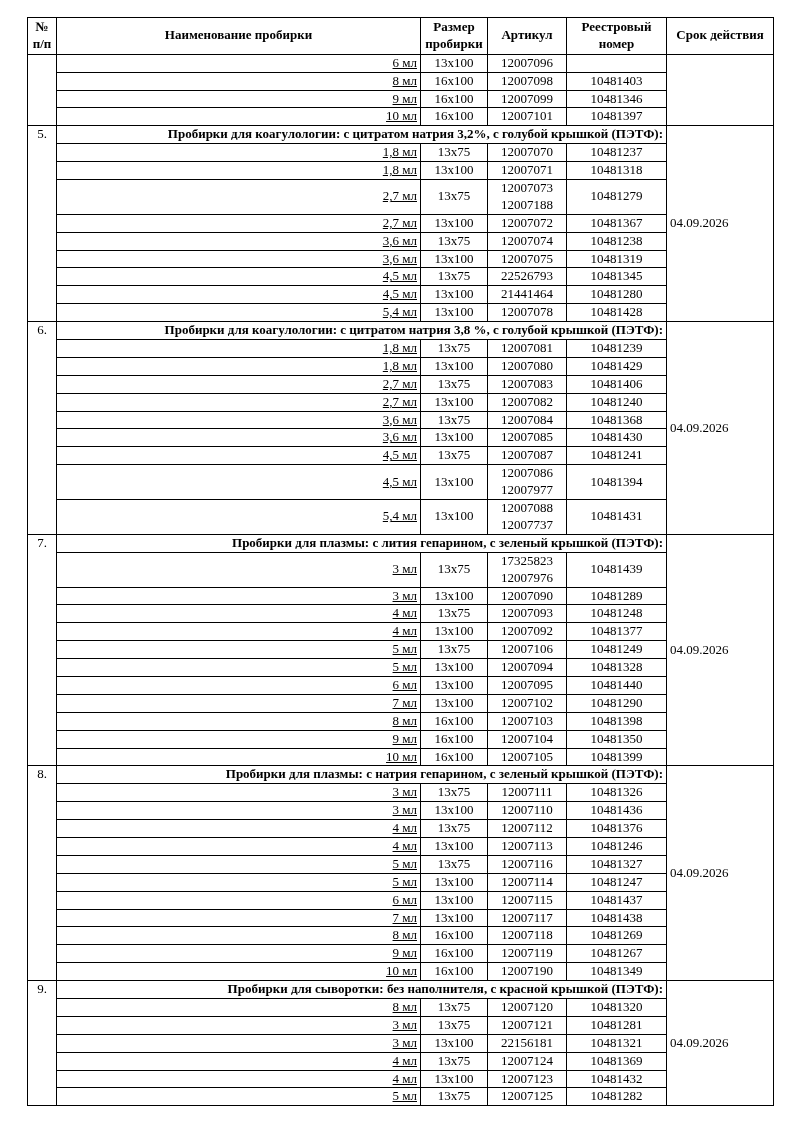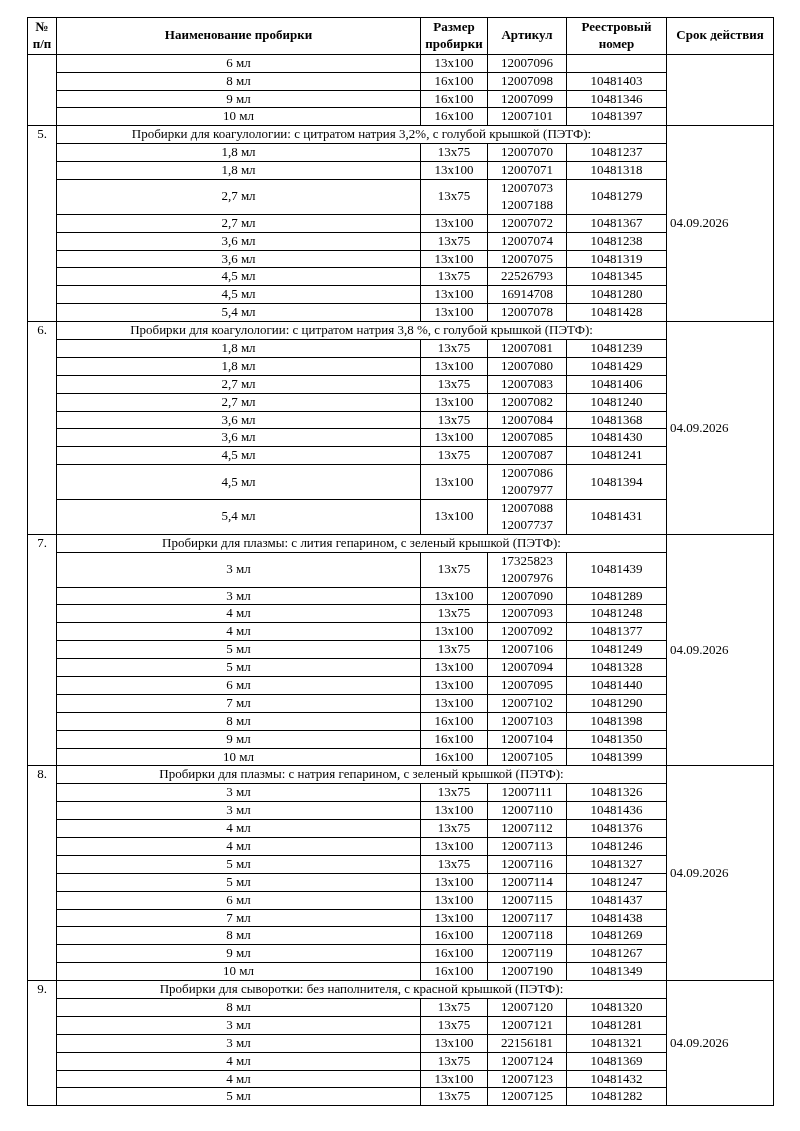--- a/index.html
+++ b/index.html
@@ -35,27 +35,28 @@
     font-weight: bold;
     text-align: center;
     vertical-align: middle;
     padding: 1px 2px;
   }
   td.num {
     text-align: center;
     vertical-align: top;
   }
   td.title {
-    text-align: center;
-    font-weight: normal;
+    text-align: right;
+    font-weight: bold;
     white-space: nowrap;
   }
   td.name {
-    text-align: center;
+    text-align: right;
     padding-left: 5px;
+    text-decoration: underline;
   }
   td.size, td.article, td.registry {
     text-align: center;
   }
   td.validity {
     text-align: left;
     vertical-align: middle;
   }
 </style>
 </head>
@@ -175,21 +176,21 @@
           <td class="size">13x75</td>
           <td class="article">
             <div>22526793</div>
           </td>
           <td class="registry">10481345</td>
         </tr>
         <tr>
           <td class="name">4,5 мл</td>
           <td class="size">13x100</td>
           <td class="article">
-            <div>16914708</div>
+            <div>21441464</div>
           </td>
           <td class="registry">10481280</td>
         </tr>
         <tr>
           <td class="name">5,4 мл</td>
           <td class="size">13x100</td>
           <td class="article">
             <div>12007078</div>
           </td>
           <td class="registry">10481428</td>

